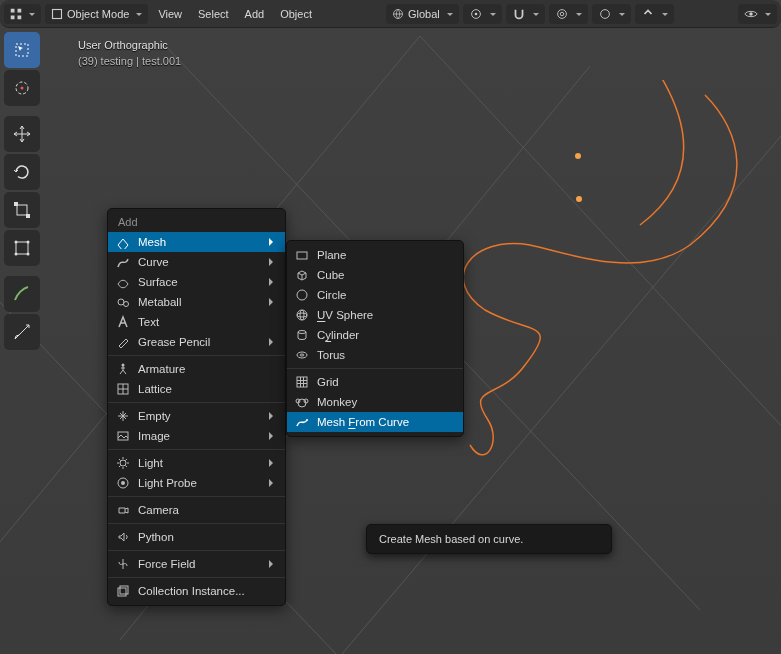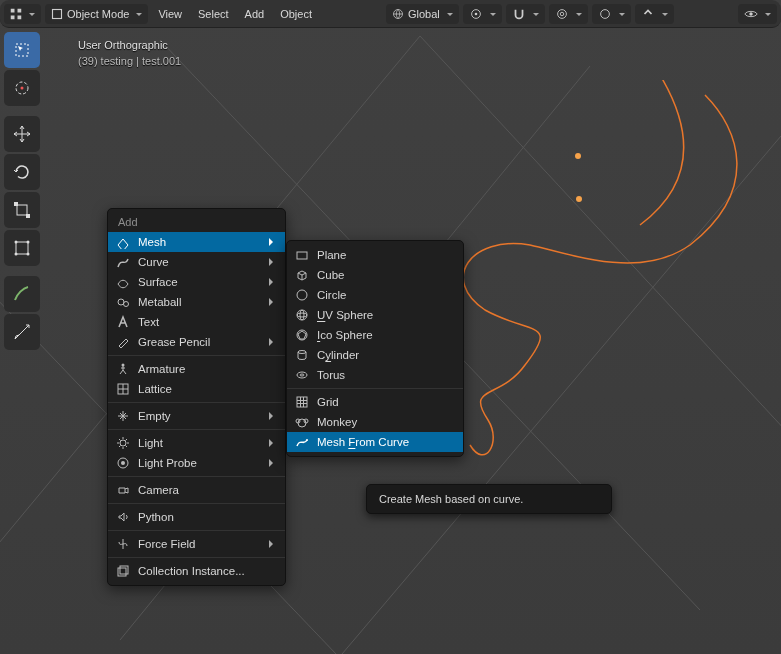--- a/index.html
+++ b/index.html
@@ -25,21 +25,21 @@
   .menu-hdr { font-size:11px; color:#8e8e8e; padding:3px 10px 4px;}
   .menu-row { display:flex; align-items:center; height:20px; padding:0 8px; font-size:11.5px; gap:8px; position:relative;}
   .menu-row.hover { background:#0369a1; color:#fff; }
   .menu-sep { height:1px; background:#333; margin:3px 0;}
   .menu-row .lbl { flex:1; }
   .menu-row .arr { width:0; height:0; border:4px solid transparent; border-left-color:#aaa;}
   .menu-row.hover .arr { border-left-color:#fff;}
   .ico { width:14px; height:14px; display:flex; align-items:center; justify-content:center; color:#bbb;}
   .menu-row.hover .ico { color:#fff;}
   .ico svg { width:14px; height:14px; }
-  .tooltip { position:absolute; background:#1a1a1a; border:1px solid #111; border-radius:5px; padding:8px 12px; font-size:11px; box-shadow:0 3px 10px rgba(0,0,0,.6);}
+  .tooltip { position:absolute; background:#1a1a1a; border:1px solid #111; border-radius:5px; padding:8px 12px; font-size:11px; box-shadow:0 3px 10px rgba(0,0,0,.6);margin-top:40px;}
   .tooltip .p2 { color:#7a7a7a; margin-top:6px; font-family:monospace; font-size:10.5px;}
   .uline { text-decoration:underline; text-underline-offset:2px; }
 </style>
 </head>
 <body>
 
 <div class="viewport">
   <svg class="grid-svg" width="781" height="654">
     <g stroke="#555" stroke-width="1">
       <line x1="-40" y1="590" x2="420" y2="36"></line>
@@ -260,20 +260,30 @@
       <div class="menu-sep"></div>
       <div class="menu-row">
         <span class="ico">
           <svg viewBox="0 0 14 14">
             <path d="M7 2 v10 M2 7 h10 M4 4 l6 6 M10 4 l-6 6" stroke="currentColor"></path>
           </svg>
         </span>
         <span class="lbl">Empty</span>
         <span class="arr"></span>
       </div>
+      <div class="menu-row">
+        <span class="ico">
+          <svg viewBox="0 0 14 14">
+            <rect x="2" y="3" width="10" height="8" fill="none" stroke="currentColor"></rect>
+            <path d="M2 9 l3 -3 l3 3 l2 -2 l2 2" fill="none" stroke="currentColor"></path>
+          </svg>
+        </span>
+        <span class="lbl">Image</span>
+        <span class="arr"></span>
+      </div>
       <div class="menu-sep"></div>
       <div class="menu-row">
         <span class="ico">
           <svg viewBox="0 0 14 14">
             <circle cx="7" cy="7" r="3" fill="none" stroke="currentColor"></circle>
             <path d="M7 1 v2 M7 11 v2 M1 7 h2 M11 7 h2 M3 3 l1.5 1.5 M11 3 l-1.5 1.5 M3 11 l1.5 -1.5 M11 11 l-1.5 -1.5" stroke="currentColor"></path>
           </svg>
         </span>
         <span class="lbl">Light</span>
         <span class="arr"></span>
@@ -362,29 +372,20 @@
             <circle cx="7" cy="7" r="5" fill="none" stroke="currentColor"></circle>
             <ellipse cx="7" cy="7" rx="5" ry="2" fill="none" stroke="currentColor"></ellipse>
             <ellipse cx="7" cy="7" rx="2" ry="5" fill="none" stroke="currentColor"></ellipse>
           </svg>
         </span>
         <span class="lbl"><span class="uline">U</span>V Sphere</span>
       </div>
       <div class="menu-row">
         <span class="ico">
           <svg viewBox="0 0 14 14">
-            <circle cx="7" cy="7" r="5" fill="none" stroke="currentColor"></circle>
-            <path d="M3 6 l4 -3 l4 3 l-2 5 h-4 Z" fill="none" stroke="currentColor"></path>
-          </svg>
-        </span>
-        <span class="lbl"><span class="uline">I</span>co Sphere</span>
-      </div>
-      <div class="menu-row">
-        <span class="ico">
-          <svg viewBox="0 0 14 14">
             <ellipse cx="7" cy="4" rx="4" ry="1.5" fill="none" stroke="currentColor"></ellipse>
             <path d="M3 4 v6 a4 1.5 0 0 0 8 0 v-6" fill="none" stroke="currentColor"></path>
           </svg>
         </span>
         <span class="lbl">C<span class="uline">y</span>linder</span>
       </div>
       <div class="menu-row">
         <span class="ico">
           <svg viewBox="0 0 14 14">
             <ellipse cx="7" cy="7" rx="5" ry="3" fill="none" stroke="currentColor"></ellipse>

